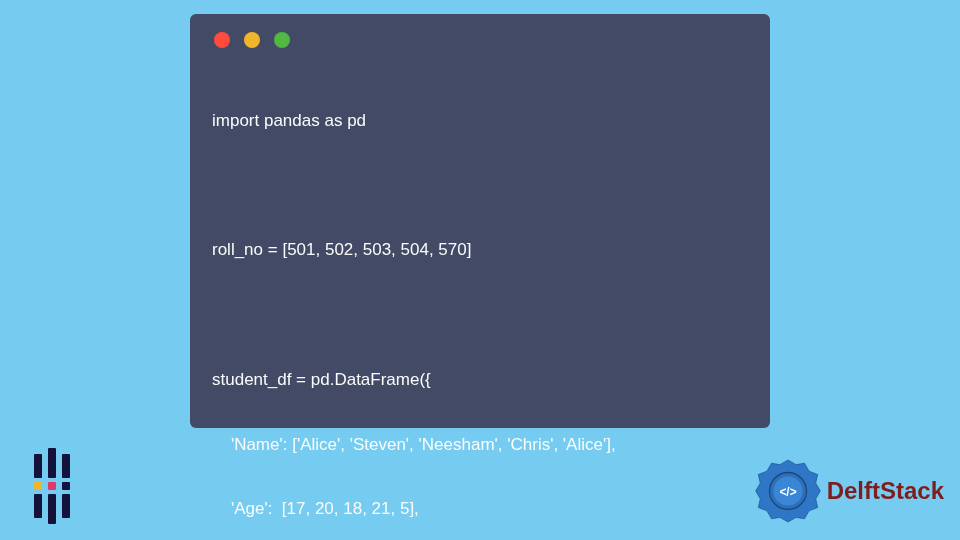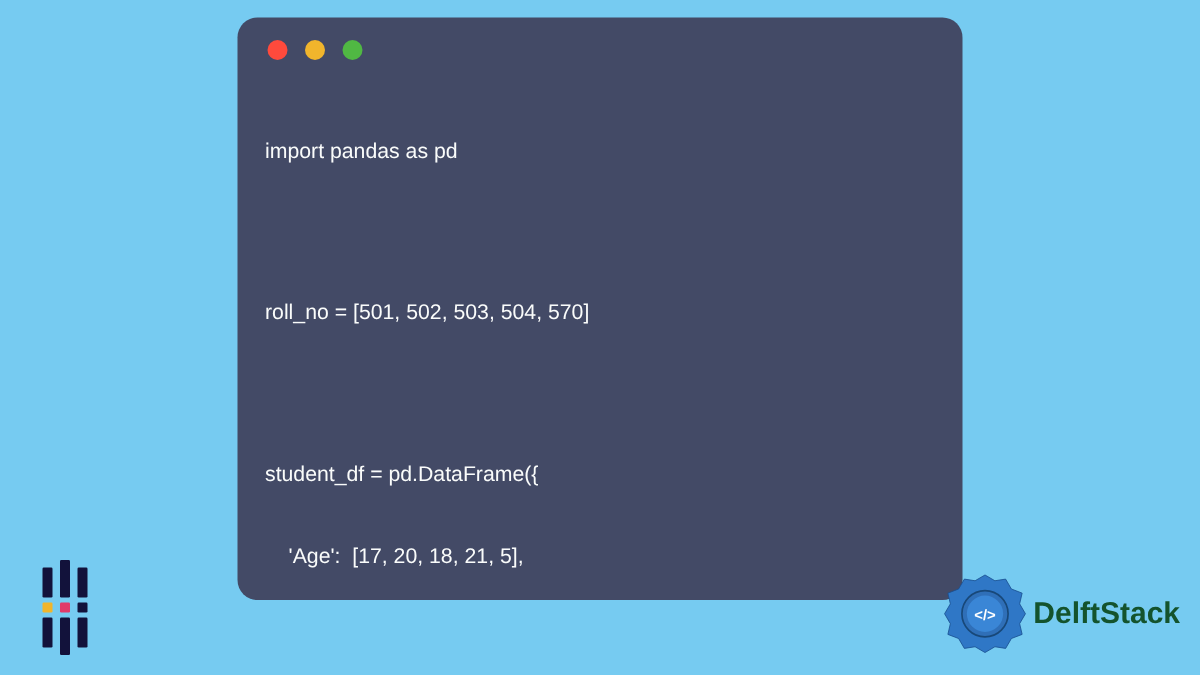--- a/index.html
+++ b/index.html
@@ -9,23 +9,23 @@
     background: #76cbf1;
     font-family: -apple-system, BlinkMacSystemFont, "Segoe UI", Arial, sans-serif;
     position: relative;
     overflow: hidden;
   }
   .card {
     position: absolute;
     left: 190px;
     top: 14px;
     width: 580px;
-    height: 466px;
+    height: 414px;
     background: #434a66;
-    border-radius: 16px;
+    border-radius: 6px;
     padding: 14px 22px 18px 22px;
     color: #fafcfb;
   }
   .dots {
     display: flex;
     gap: 14px;
     margin-bottom: 22px;
     padding-left: 2px;
     padding-top: 4px;
   }
@@ -81,21 +81,21 @@
     position: absolute;
     right: 16px;
     bottom: 16px;
     display: flex;
     align-items: center;
     gap: 6px;
   }
   .right-badge .brand {
     font-size: 24px;
     font-weight: 600;
-    color: #14532d;
+    color: #7f1d1d;
   }
   .gear {
     width: 66px;
     height: 66px;
     position: relative;
   }
   .gear svg { width: 66px; height: 66px; }
 </style>
 </head>
 <body>
@@ -105,20 +105,21 @@
     <div class="dot red"></div>
     <div class="dot yellow"></div>
     <div class="dot green"></div>
   </div>
   <div class="code">
     <div class="line">import pandas as pd</div>
     <div class="blank"></div>
     <div class="line">roll_no = [501, 502, 503, 504, 570]</div>
     <div class="blank"></div>
     <div class="line">student_df = pd.DataFrame({</div>
+    <div class="line">    'Name': ['Alice', 'Steven', 'Neesham', 'Chris', 'Alice'],</div>
     <div class="line">    'Age':  [17, 20, 18, 21, 5],</div>
     
     
     
     
     
     
   </div>
 </div>
 

